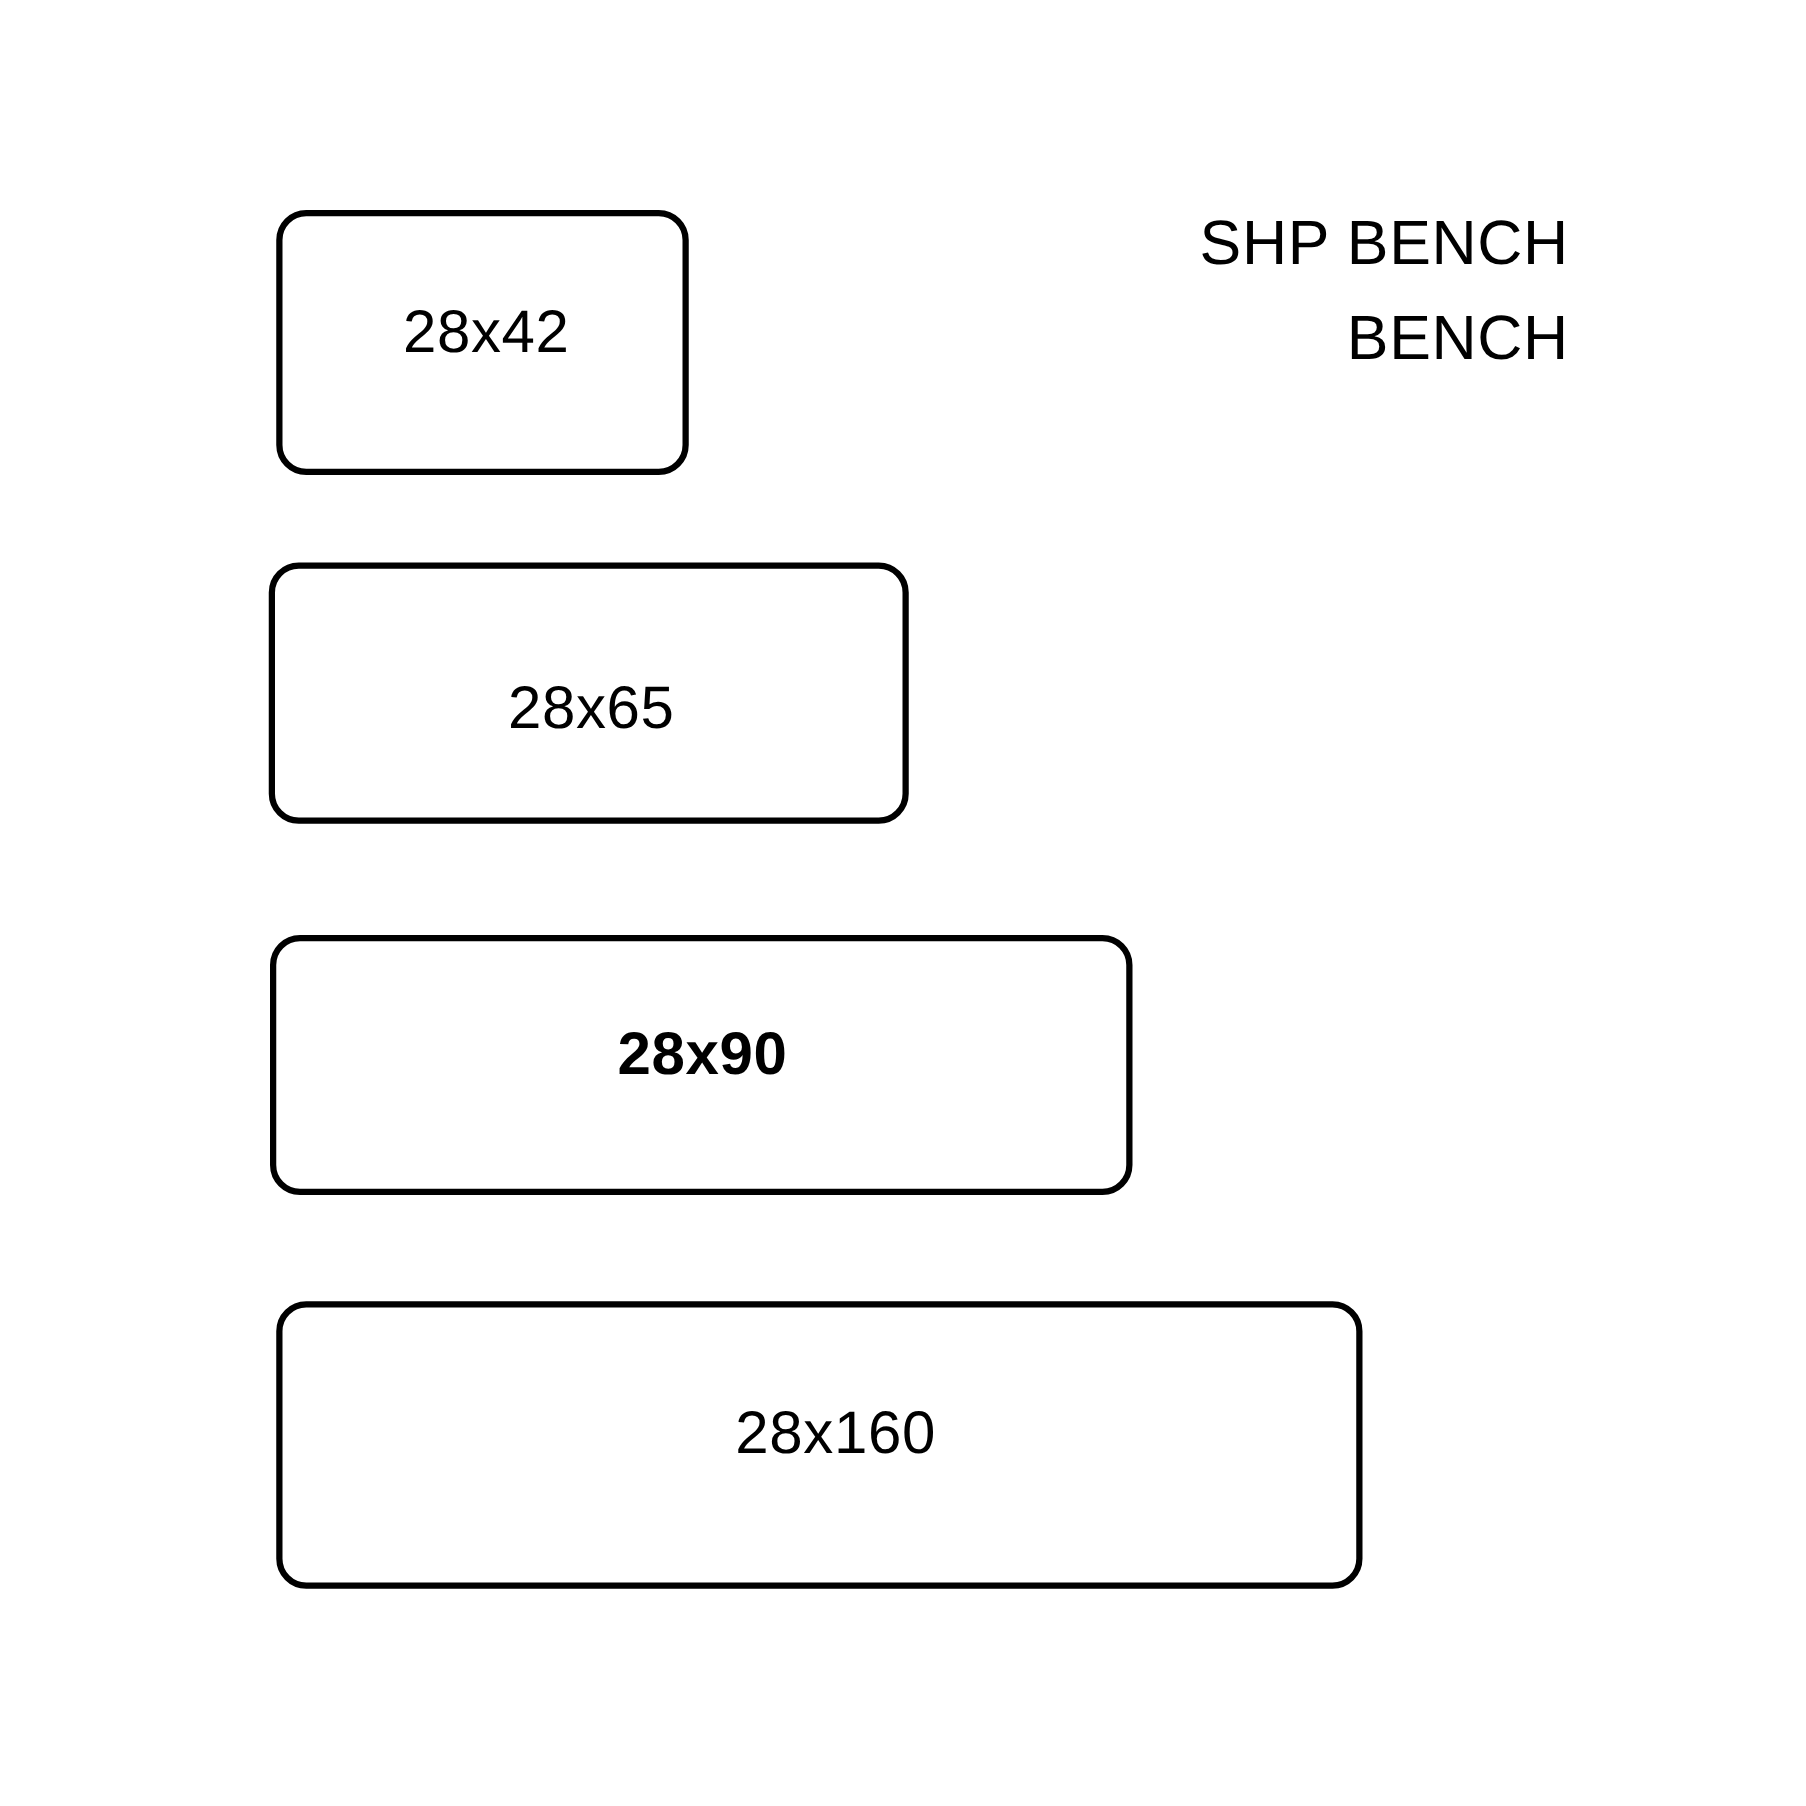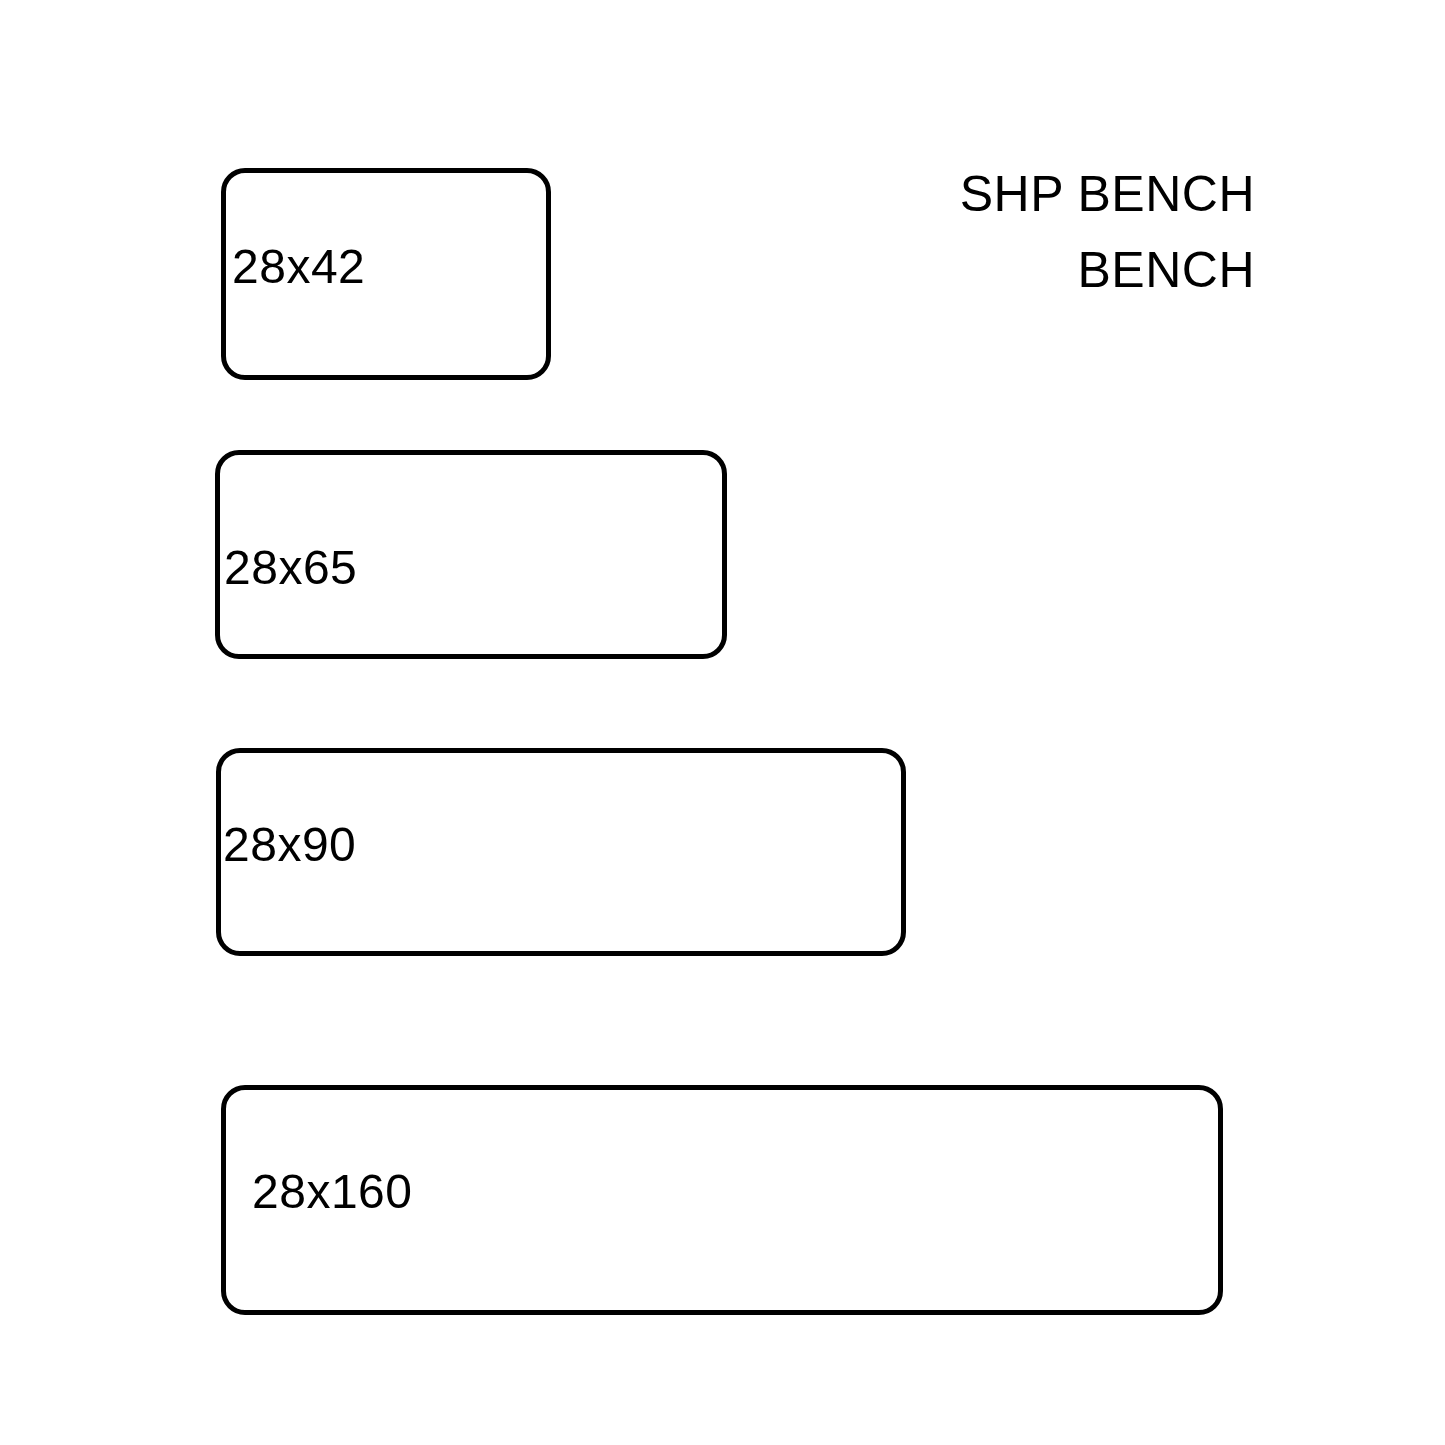--- a/index.html
+++ b/index.html
@@ -47,37 +47,38 @@
     background: #ffffff;
     border: 5px solid #000000;
     border-radius: 24px;
   }
   .board-label {
     position: absolute;
     left: 0;
     right: 0;
     top: 46%;
     transform: translateY(-50%);
+    text-align: center;
     font-size: 48px;
     font-weight: 400;
     color: #000000;
     white-space: nowrap;
     letter-spacing: 0.5px;
   }
 
   
   #board-0 { left: 221px; top: 168px;  width: 330px;  height: 212px; }
   #board-1 { left: 215px; top: 450px;  width: 512px;  height: 209px; }
   #board-2 { left: 216px; top: 748px;  width: 690px;  height: 208px; }
-  #board-3 { left: 221px; top: 1085px; width: 1002px; height: 230px; padding-left: 48px; }
+  #board-3 { left: 221px; top: 1041px; width: 869px; height: 230px; padding-left: 48px; }
 
   
   #board-0 .board-label { left: 6px; }
   #board-1 .board-label { left: 4px; margin-top: 20px; }
-  #board-2 .board-label { left: 2px; }
+  #board-2 .board-label { left: 2px; font-weight: bold; }
   #board-3 .board-label { left: 26px; }
 </style>
 </head>
 <body>
 
 <div id="canvas">
 
   <div class="title-block">
     <span class="title-line">SHP BENCH</span>
     <span class="title-line">BENCH</span>

